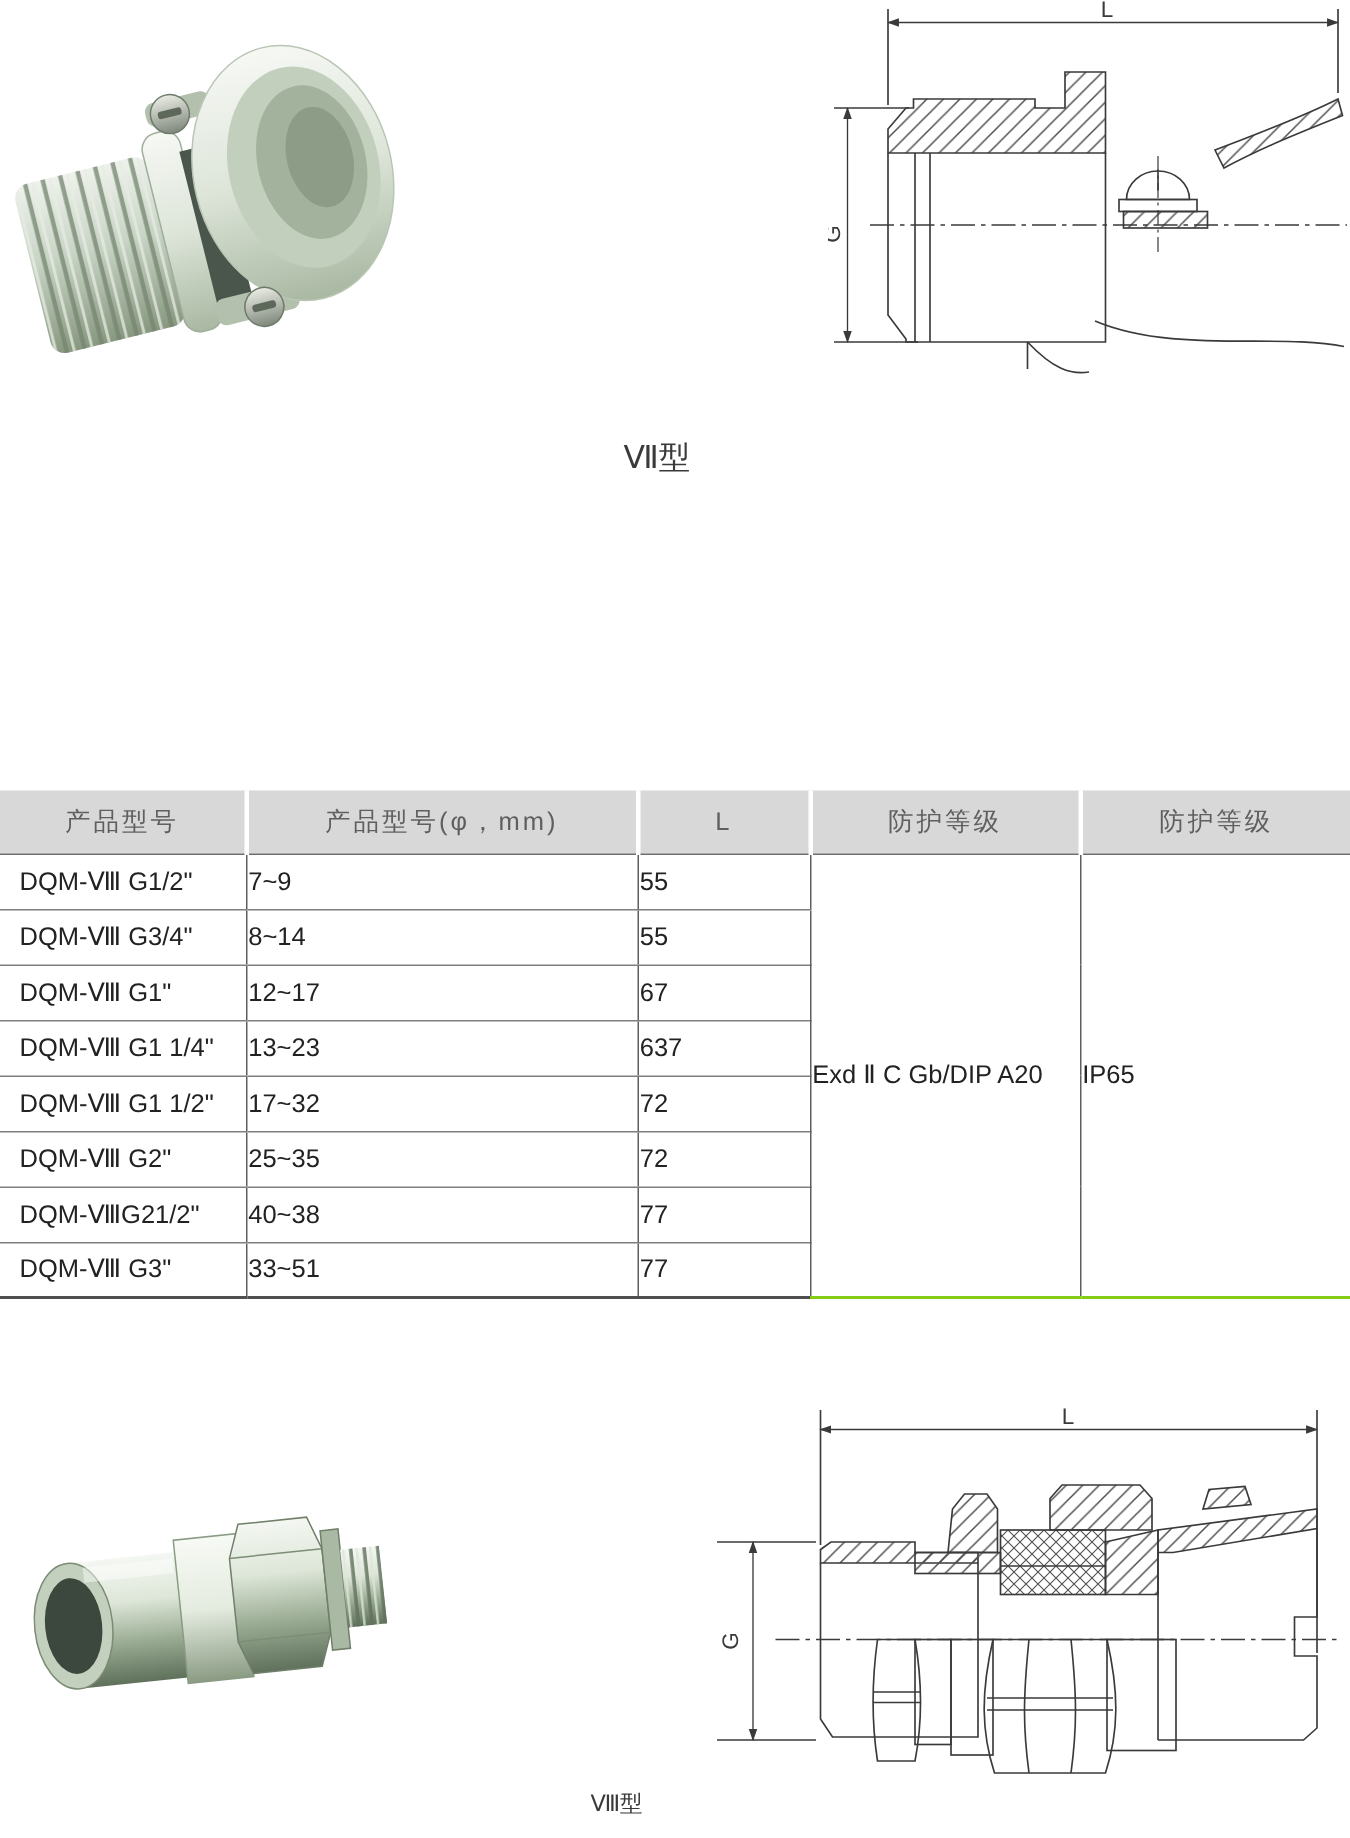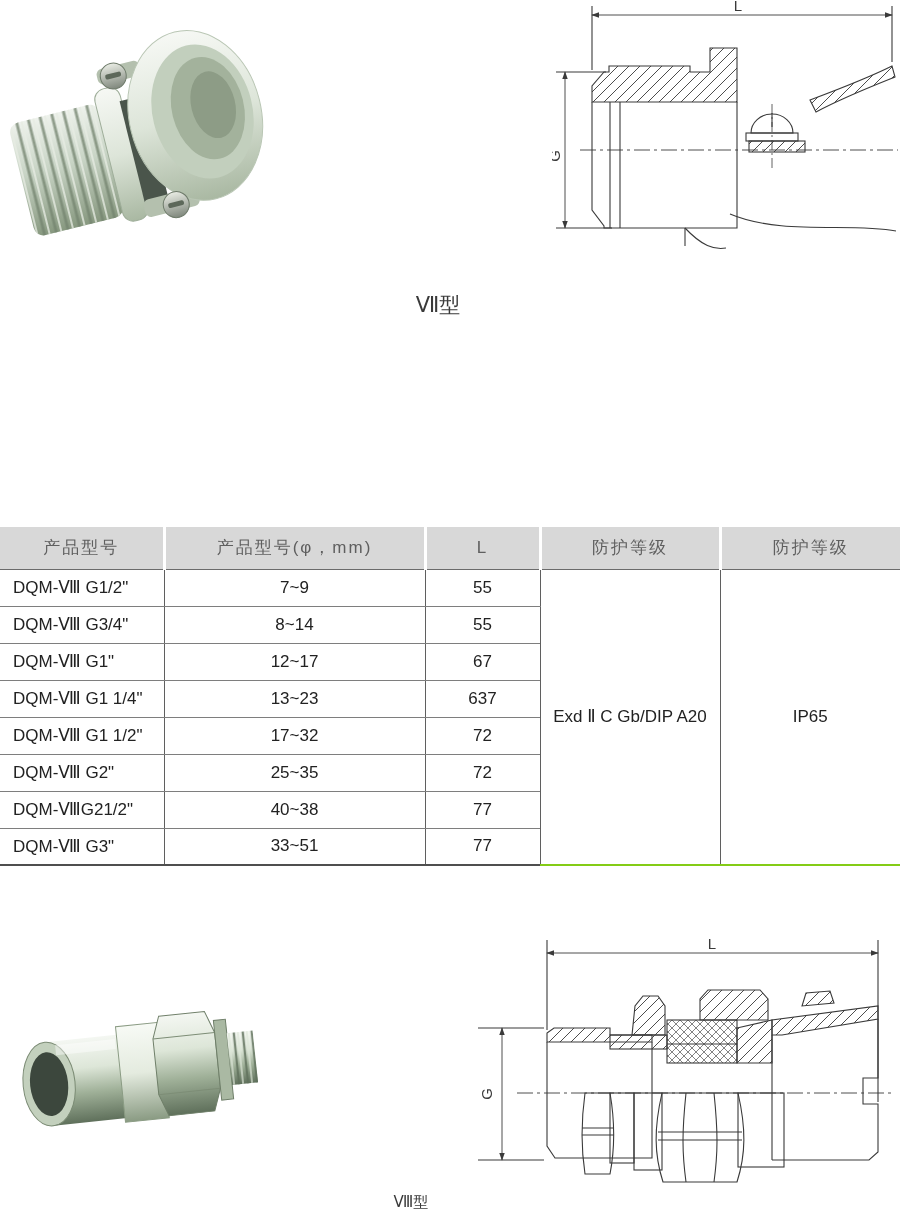--- a/index.html
+++ b/index.html
@@ -7,21 +7,21 @@
   .page{position:relative;width:900px;height:1225px;background:#fff;overflow:hidden;}
   figure{margin:0;}
   .abs{position:absolute;}
   .photo-top{left:8px;top:28px;width:258px;height:212px;}
   .drawing-top{left:552px;top:0px;width:346px;height:252px;}
   .caption-type7{left:393px;top:291px;width:90px;text-align:center;font-size:21px;color:#3a3a3a;}
   .description{left:4px;top:421px;font-size:17px;font-weight:bold;color:#262626;letter-spacing:1.5px;white-space:nowrap;}
   .spec-table{position:absolute;left:0;top:527px;width:900px;border-collapse:collapse;table-layout:fixed;padding-left:20px;}
   .spec-table th{background:#d8d8d8;color:#5f5f5f;font-weight:normal;font-size:17px;height:42px;border-right:3px solid #fff;box-sizing:border-box;letter-spacing:2px;}
   .spec-table th.c5{border-right:none;}
-  .spec-table td{font-size:17px;color:#222;height:37px;text-align:center;vertical-align:middle;box-sizing:border-box;}
+  .spec-table td{font-size:17px;color:#222;height:37px;text-align:left;vertical-align:middle;box-sizing:border-box;}
   .spec-table td.c1{text-align:left;padding-left:13px;}
   .spec-table tbody td{border-bottom:1px solid #7e7e7e;}
   .spec-table tbody tr:first-child td{border-top:1px solid #6b6b6b;}
   .spec-table td.c2,.spec-table td.c3,.spec-table td.c4,.spec-table td.c5{border-left:1px solid #5f5f5f;}
   .spec-table td.merged{border-bottom:2px solid #84cc16;}
   .spec-table tr.last td{border-bottom:2px solid #4f4f4f;}
   .photo-bottom{left:10px;top:985px;width:250px;height:168px;}
   .drawing-bottom{left:472px;top:932px;width:426px;height:290px;}
   .caption-type8{left:366px;top:1193px;width:90px;text-align:center;font-size:15px;color:#3a3a3a;}
 </style>

